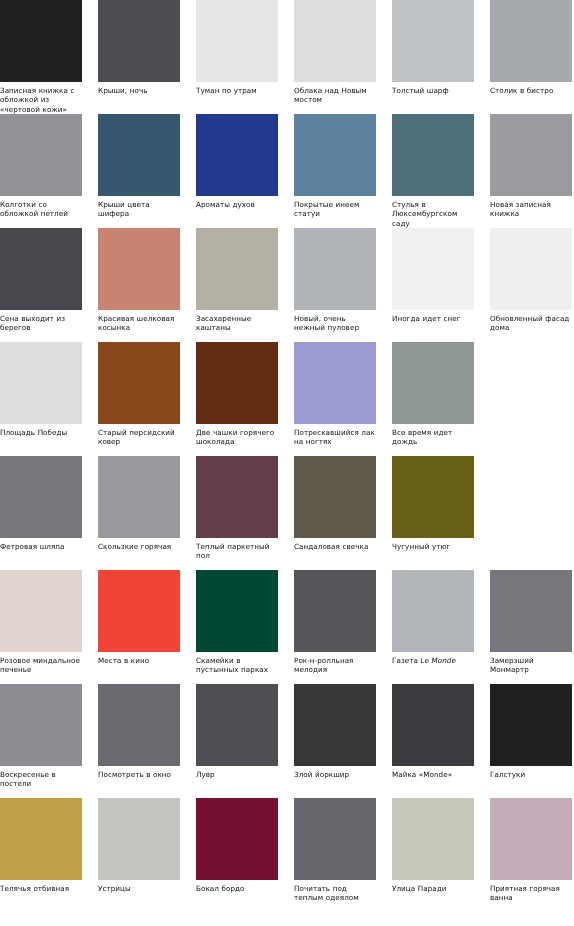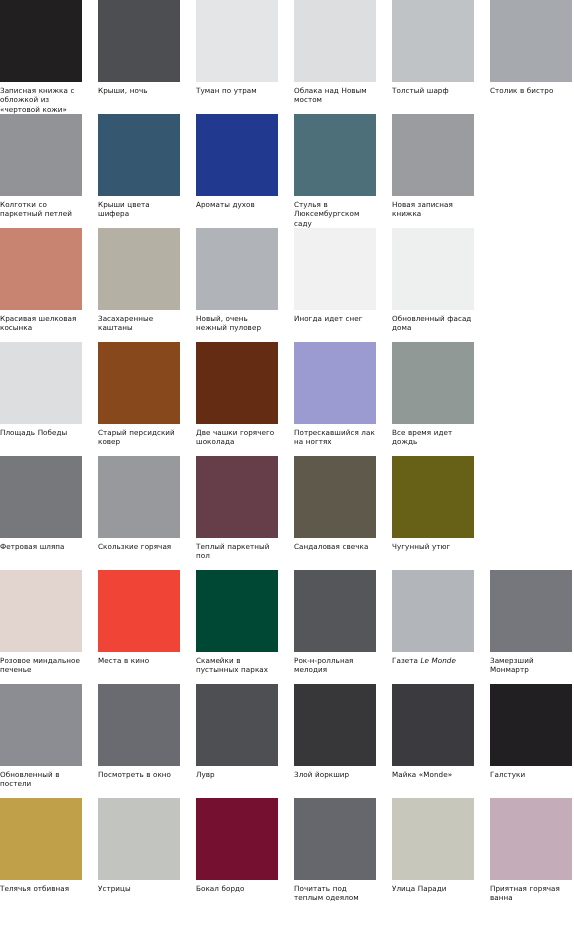--- a/index.html
+++ b/index.html
@@ -83,41 +83,49 @@
         <div class="swatch-label">Толстый шарф</div>
       </div>
       <div class="swatch-cell">
         <div class="swatch-chip" style="background-color: rgb(166, 169, 174);"></div>
         <div class="swatch-label">Столик в бистро</div>
       </div>
     </div>
     <div class="palette-row">
       <div class="swatch-cell">
         <div class="swatch-chip" style="background-color: rgb(145, 147, 150);"></div>
-        <div class="swatch-label">Колготки со паркетный петлей</div>
+        <div class="swatch-label">Колготки со обложкой петлей</div>
       </div>
       <div class="swatch-cell">
         <div class="swatch-chip" style="background-color: rgb(53, 88, 112);"></div>
         <div class="swatch-label">Крыши цвета шифера</div>
       </div>
       <div class="swatch-cell">
         <div class="swatch-chip" style="background-color: rgb(33, 58, 143);"></div>
         <div class="swatch-label">Ароматы духов</div>
       </div>
       <div class="swatch-cell">
+        <div class="swatch-chip" style="background-color: rgb(93, 130, 157);"></div>
+        <div class="swatch-label">Покрытые инеем статуи</div>
+      </div>
+      <div class="swatch-cell">
         <div class="swatch-chip" style="background-color: rgb(76, 111, 121);"></div>
         <div class="swatch-label">Стулья в Люксембургском саду</div>
       </div>
       <div class="swatch-cell">
         <div class="swatch-chip" style="background-color: rgb(154, 156, 159);"></div>
         <div class="swatch-label">Новая записная книжка</div>
       </div>
     </div>
     <div class="palette-row">
       <div class="swatch-cell">
+        <div class="swatch-chip" style="background-color: rgb(70, 72, 75);"></div>
+        <div class="swatch-label">Сена выходит из берегов</div>
+      </div>
+      <div class="swatch-cell">
         <div class="swatch-chip" style="background-color: rgb(200, 132, 112);"></div>
         <div class="swatch-label">Красивая шелковая косынка</div>
       </div>
       <div class="swatch-cell">
         <div class="swatch-chip" style="background-color: rgb(180, 176, 163);"></div>
         <div class="swatch-label">Засахаренные каштаны</div>
       </div>
       <div class="swatch-cell">
         <div class="swatch-chip" style="background-color: rgb(176, 179, 184);"></div>
         <div class="swatch-label">Новый, очень нежный пуловер</div>
@@ -197,21 +205,21 @@
         <div class="swatch-label"><span>Газета </span><i>Le Monde</i></div>
       </div>
       <div class="swatch-cell">
         <div class="swatch-chip" style="background-color: rgb(117, 119, 124);"></div>
         <div class="swatch-label">Замерзший Монмартр</div>
       </div>
     </div>
     <div class="palette-row">
       <div class="swatch-cell">
         <div class="swatch-chip" style="background-color: rgb(139, 141, 146);"></div>
-        <div class="swatch-label">Обновленный в постели</div>
+        <div class="swatch-label">Воскресенье в постели</div>
       </div>
       <div class="swatch-cell">
         <div class="swatch-chip" style="background-color: rgb(105, 107, 112);"></div>
         <div class="swatch-label">Посмотреть в окно</div>
       </div>
       <div class="swatch-cell">
         <div class="swatch-chip" style="background-color: rgb(78, 79, 82);"></div>
         <div class="swatch-label">Лувр</div>
       </div>
       <div class="swatch-cell">

